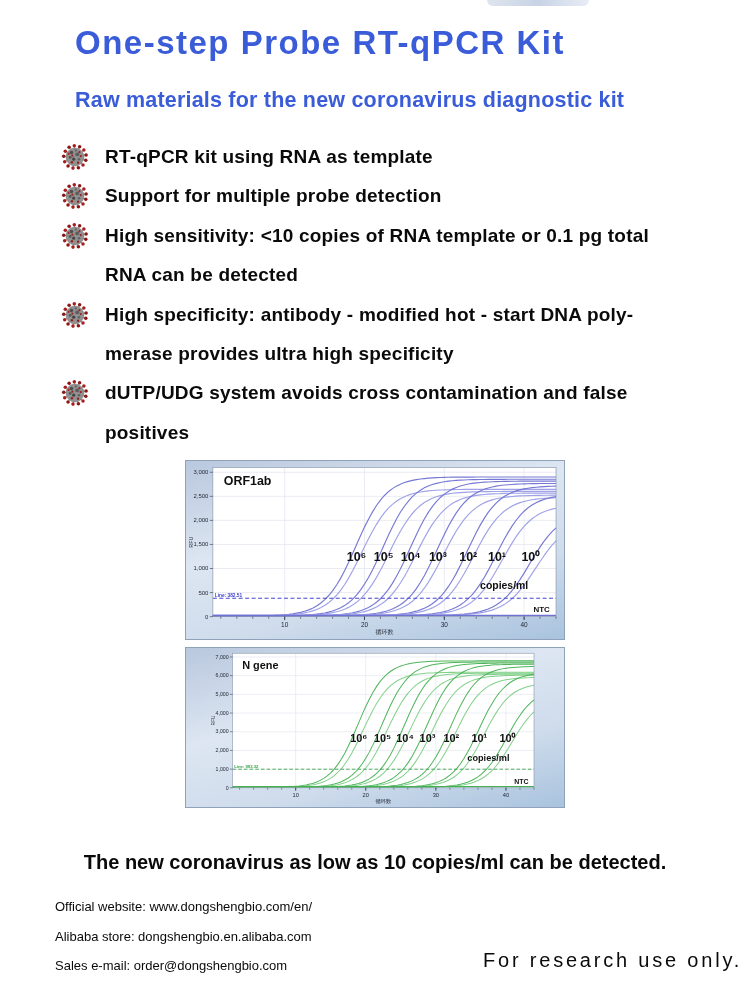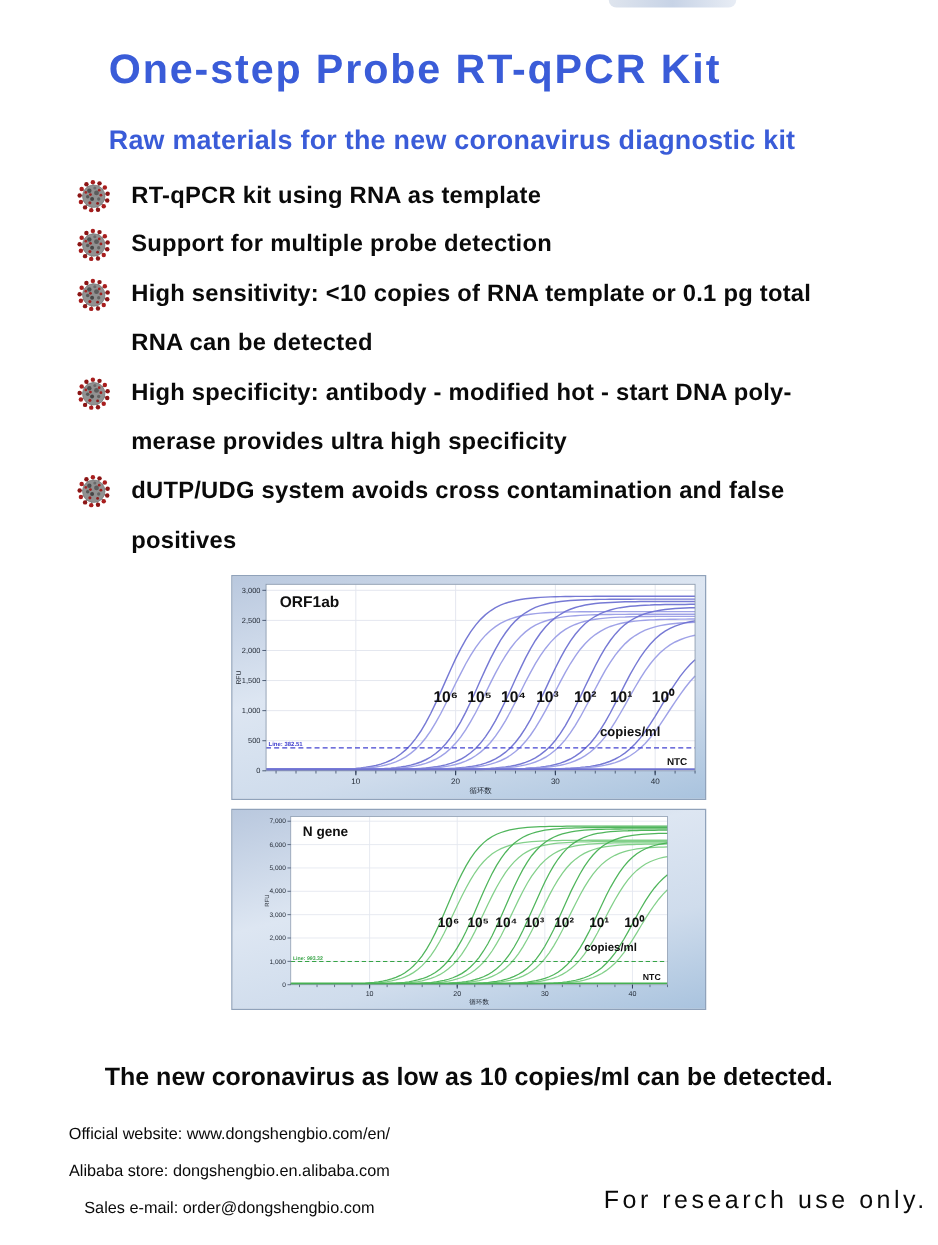--- a/index.html
+++ b/index.html
@@ -3,40 +3,40 @@
 <meta charset="utf-8">
 <style>
   html,body{margin:0;padding:0;}
   body{
     width:750px;height:996px;background:#ffffff;position:relative;overflow:hidden;
     font-family:"Liberation Sans",sans-serif;color:#0a0a0a;
   }
   .page{position:absolute;inset:0;background:#fff;}
   .top-blob{position:absolute;left:487px;top:0;width:102px;height:6px;
     background:linear-gradient(90deg,#dfe5ee,#c7d3e6,#e8edf5);border-radius:0 0 8px 8px;}
-  .title{position:absolute;left:75px;top:24px;margin:12px;font-size:33px;font-weight:bold;
+  .title{position:absolute;left:75px;top:24px;margin:0;font-size:33px;font-weight:bold;
     letter-spacing:1.5px;line-height:1.15;}
-  .subtitle{position:absolute;left:75px;top:88px;margin:12px;font-size:21.5px;font-weight:bold;
+  .subtitle{position:absolute;left:75px;top:88px;margin:0;font-size:21.5px;font-weight:bold;
     letter-spacing:0.2px;line-height:1.2;}
   #bullets{position:absolute;left:60px;top:141px;width:660px;}
   .brow{display:flex;align-items:flex-start;height:39.4px;}
   .bicon{flex:0 0 45px;width:45px;display:flex;align-items:flex-start;}
   .bicon svg{margin-top:1px;}
   .btext{font-weight:bold;font-size:19px;line-height:32px;letter-spacing:0.2px;
     white-space:nowrap;color:#0a0a0a;}
   .chart{position:absolute;left:185px;width:380px;box-sizing:border-box;
     border:1px solid #90a2ba;
     background:linear-gradient(165deg,#b9c8de 0%,#dde6f2 38%,#cfdcec 68%,#a9c3de 100%);text-align:center;}
   #chart1{top:460px;height:180px;}
   #chart2{top:647px;height:161px;}
   .chart svg{display:block;}
   .chart text{font-family:"Liberation Sans",sans-serif;}
   .statement{position:absolute;left:0;right:0;top:851px;margin:0;text-align:center;
     font-size:20px;font-weight:bold;}
-  #contacts{position:absolute;left:55px;top:899px;font-size:13px;text-align:center;}
+  #contacts{position:absolute;left:55px;top:899px;font-size:13px;}
   #contacts .cline{margin-bottom:14.5px;}
   .research-note{position:absolute;left:483px;top:949px;margin:0;font-size:20px;
     letter-spacing:2.8px;}
 </style>
 </head>
 <body>
 
 <div class="page">
   <div class="top-blob"></div>
   <h1 class="title" style="color: rgb(58, 92, 216);">One-step Probe RT-qPCR Kit</h1>

